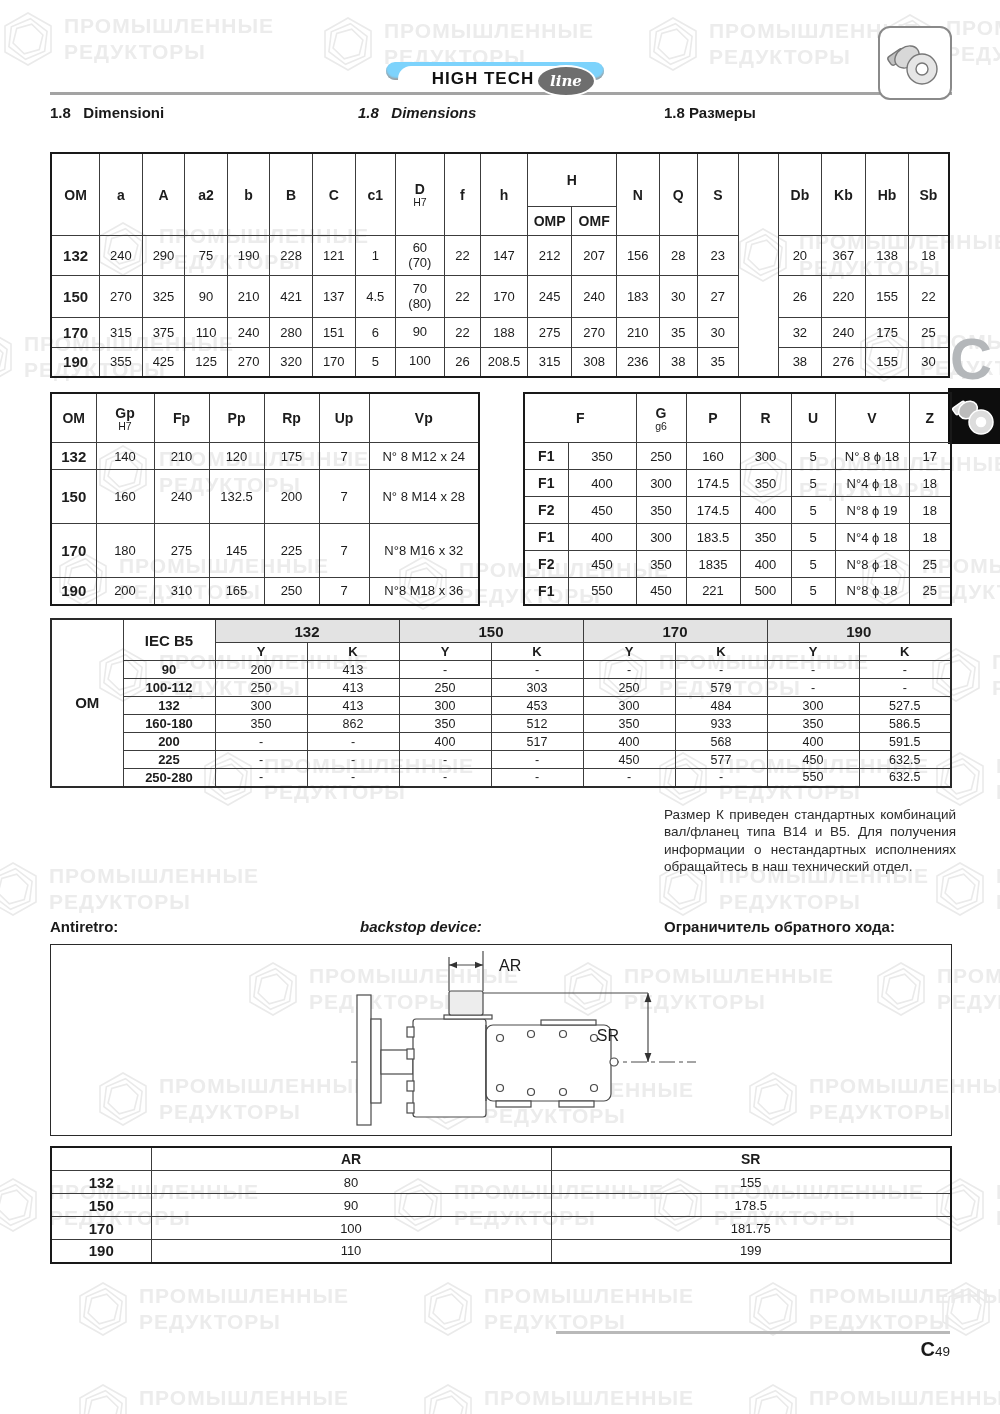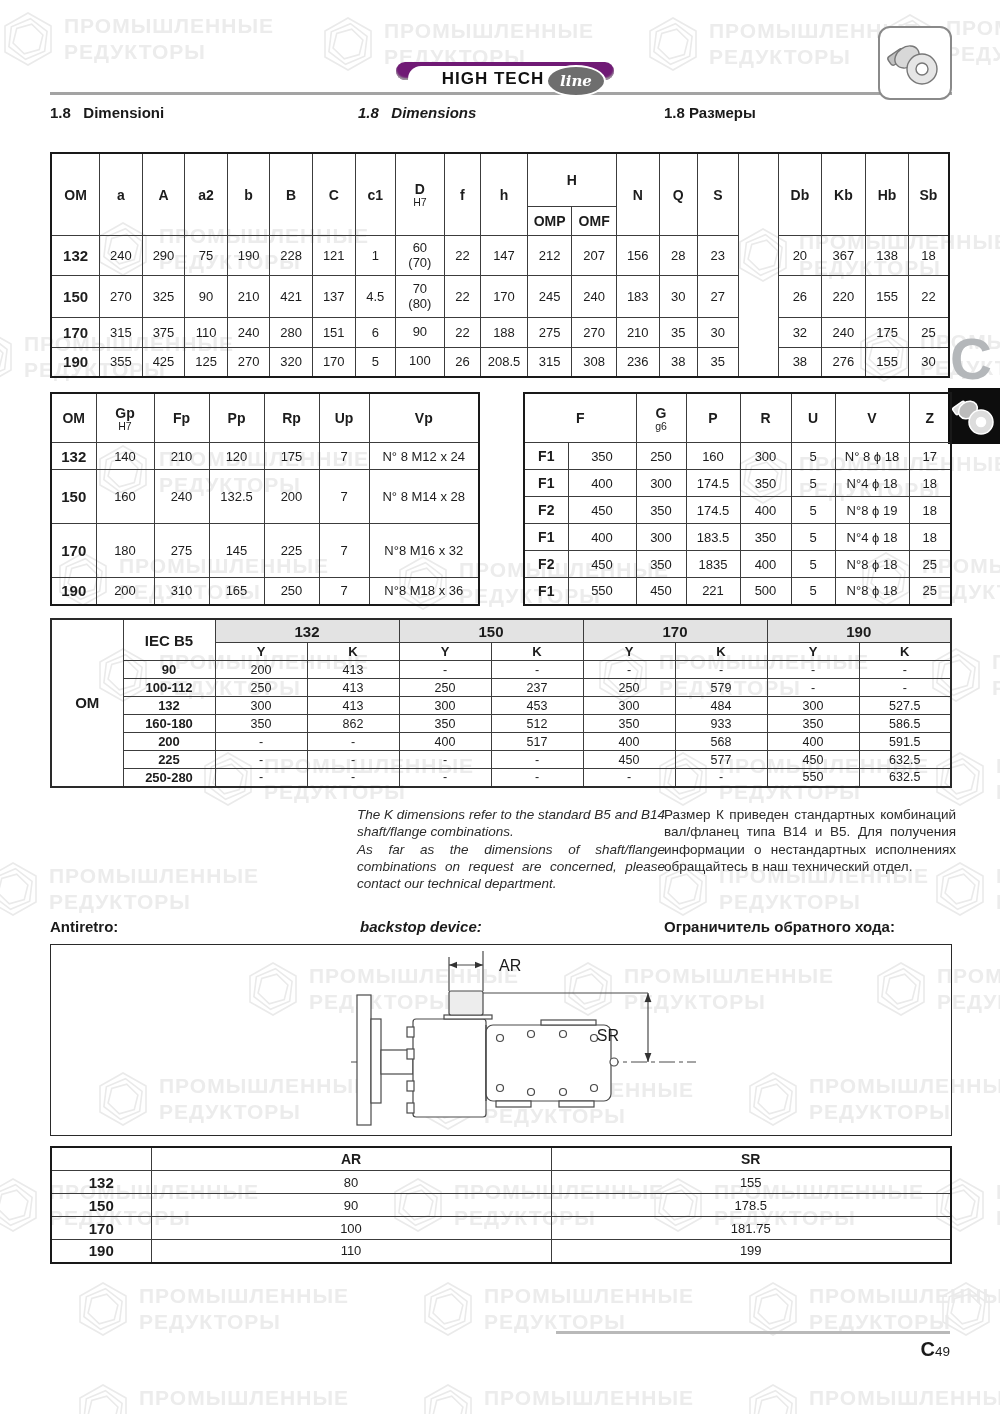--- a/index.html
+++ b/index.html
@@ -3,21 +3,21 @@
 <meta charset="utf-8">
 <style>
   html,body{margin:0;padding:0;background:#fff;}
   .page{position:relative;width:1000px;height:1414px;background:#fff;overflow:hidden;
         font-family:"Liberation Sans",sans-serif;color:#1a1a1a;}
   
   .wm{position:absolute;display:flex;align-items:center;gap:8px;z-index:0;pointer-events:none;}
   .wm .wm-text{font-weight:bold;font-size:21px;line-height:1.22;color:#ececec;letter-spacing:1px;white-space:nowrap;}
   
   .topline{position:absolute;left:50px;top:92px;width:902px;height:3px;background:#a3a3a3;z-index:1;}
-  .brand{position:absolute;left:396px;top:62px;width:218px;height:18px;background:#701a75;border-radius:17px;
+  .brand{position:absolute;left:386px;top:62px;width:218px;height:18px;background:#7dd3fc;border-radius:17px;
          box-shadow:inset 0 -2px 2px #9f9f9f;z-index:2;display:flex;align-items:center;}
   .brand-inner{position:absolute;left:12px;top:4px;width:170px;height:26px;background:#fff;border-radius:13px;
          display:flex;align-items:center;justify-content:center;font-weight:bold;font-size:17px;letter-spacing:1px;color:#111;}
   .brand-oval{position:absolute;right:8px;top:3px;width:56px;height:28px;background:#6e6e6e;border:2px solid #fff;
          border-radius:50%;display:flex;align-items:center;justify-content:center;color:#fff;
          font-family:"DejaVu Serif",serif;font-style:italic;font-weight:bold;font-size:15px;z-index:3;}
   .corner-icon{position:absolute;left:878px;top:26px;width:70px;height:70px;border:2px solid #8a8a8a;border-radius:12px;
          background:#fff;z-index:2;}
   
   .sec{position:absolute;top:104px;font-size:15px;font-weight:bold;white-space:pre;z-index:2;}
@@ -998,21 +998,21 @@
           <td>-</td>
           <td>-</td>
           <td>-</td>
           <td>-</td>
         </tr>
         <tr style="height: 18px;">
           <th class="rl">100-112</th>
           <td>250</td>
           <td>413</td>
           <td>250</td>
-          <td>237</td>
+          <td>303</td>
           <td>250</td>
           <td>579</td>
           <td>-</td>
           <td>-</td>
         </tr>
         <tr style="height: 18px;">
           <th class="rl">132</th>
           <td>300</td>
           <td>413</td>
           <td>300</td>
@@ -1062,22 +1062,20 @@
           <td>-</td>
           <td>-</td>
           <td>-</td>
           <td>-</td>
           <td>550</td>
           <td>632.5</td>
         </tr>
       </tbody>
   </table>
 
-  <div class="note en">The K dimensions refer to the standard B5 and B14 shaft/flange combinations.
-As far as the dimensions of shaft/flange combinations on request are concerned, please contact our technical department.</div>
   <div class="note ru">Размер К приведен стандартных комбинаций вал/фланец типа В14 и В5. Для получения информации о нестандартных исполнениях обращайтесь в наш технический отдел.</div>
 
   <div class="bs-label it">Antiretro:</div>
   <div class="bs-label en">backstop device:</div>
   <div class="bs-label ru">Ограничитель обратного хода:</div>
 
   <div class="draw-box">
     <svg width="900" height="188" viewBox="0 0 900 188">
       <g fill="none" stroke="#4a4a4a" stroke-width="1.2">
 

